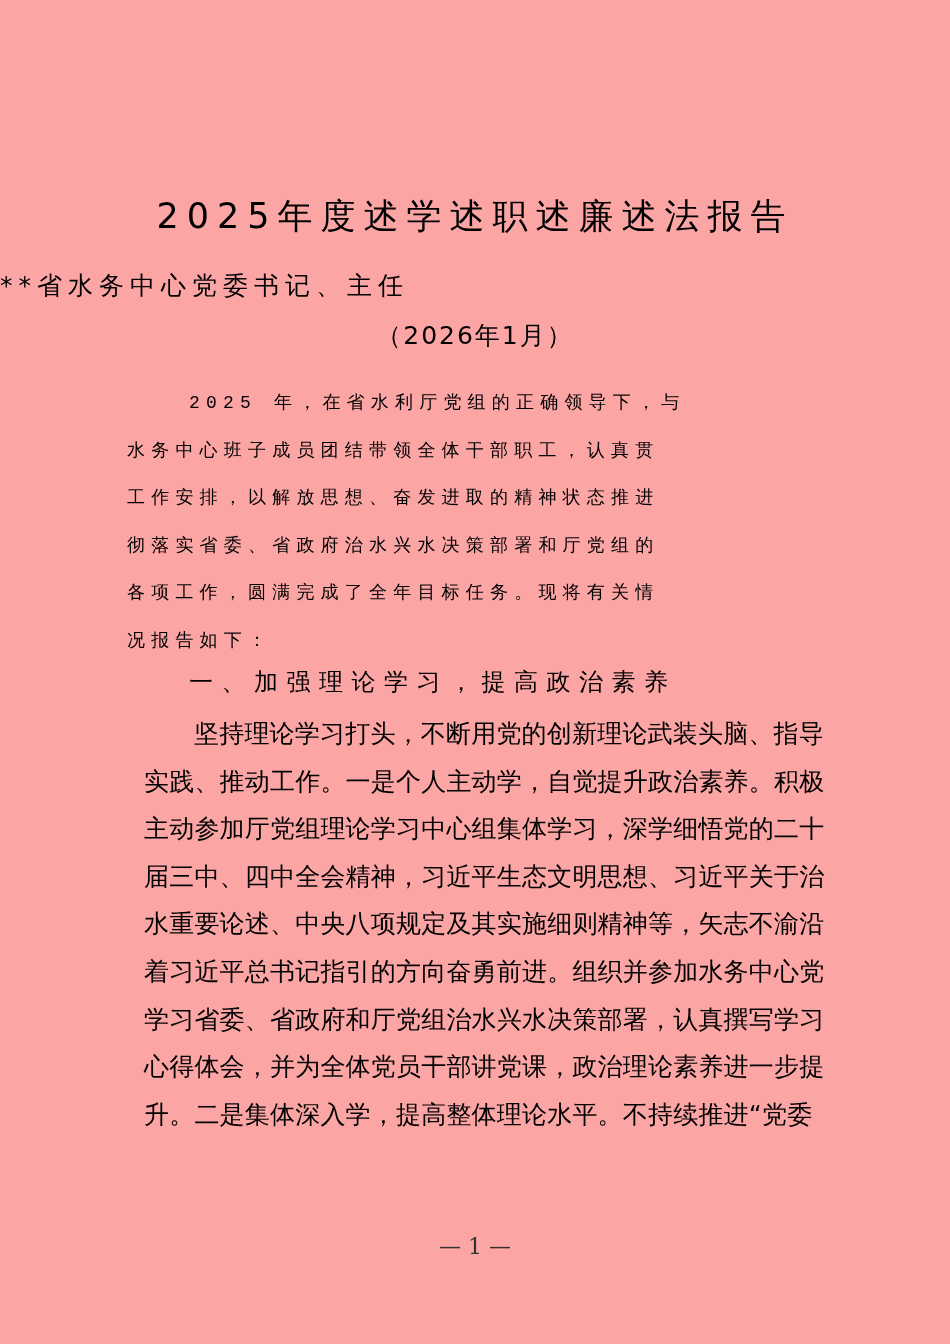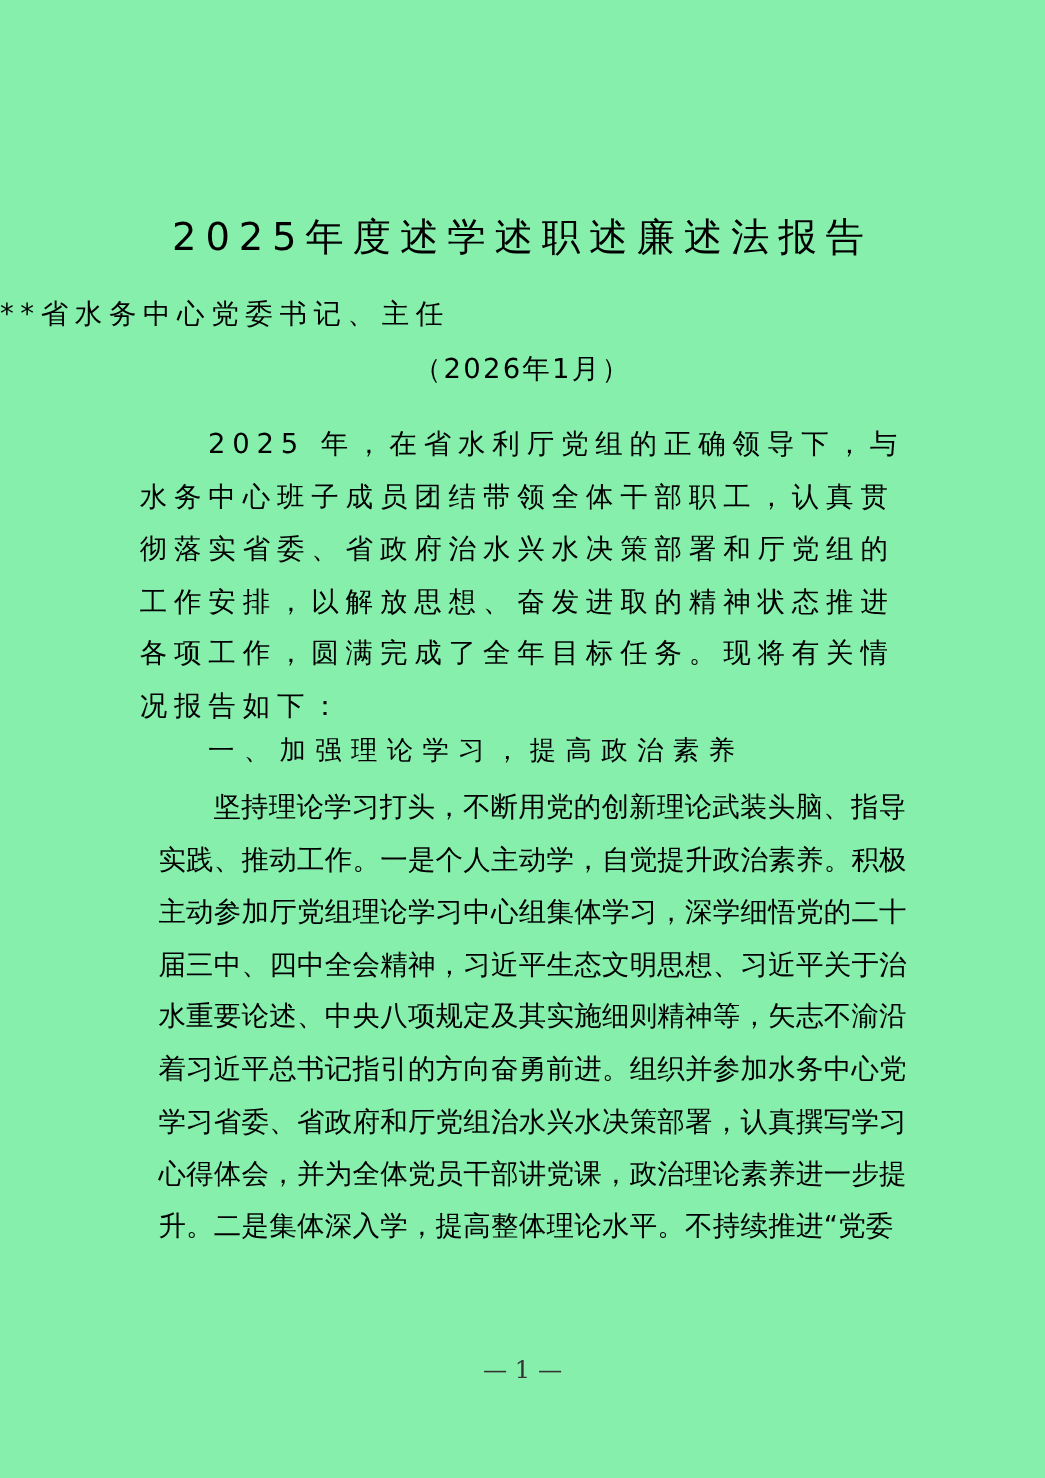--- a/index.html
+++ b/index.html
@@ -12,21 +12,21 @@
       height: 1344px;
       position: relative;
       overflow: hidden;
       color: #000000;
       font-family: "DejaVu Sans", sans-serif;
     }
     .page {
       position: absolute;
       left: 0; top: 0;
       width: 950px; height: 1344px;
-      background: #86efac;
+      background: #fca5a5;
     }
     .title {
       position: absolute;
       left: 0; width: 950px;
       top: 193px;
       text-align: center;
       font-size: 35px;
       line-height: 46px;
       letter-spacing: 8px;
       white-space: nowrap;
@@ -48,23 +48,24 @@
       text-align: center;
       font-size: 25px;
       line-height: 36px;
       letter-spacing: 2px;
       white-space: nowrap;
     }
     .para-spaced {
       position: absolute;
       left: 127px;
       width: 720px;
-      font-size: 25px;
+      font-size: 18px;
       letter-spacing: 6.2px;
       white-space: nowrap;
+      font-family: Liberation Mono, monospace;
     }
     .para-spaced .line {
       height: 47.5px;
       line-height: 47.5px;
     }
     .p1 { top: 380px; }
     .indent { padding-left: 62px; }
     .heading1 {
       position: absolute;
       left: 189px;
@@ -107,22 +108,22 @@
 
   <div class="title">2025年度述学述职述廉述法报告</div>
 
   <div class="subtitle">**省水务中心党委书记、主任</div>
 
   <div class="date">（2026年1月）</div>
 
   <div class="para-spaced p1">
     <div class="line indent">2025 年，在省水利厅党组的正确领导下，与</div>
     <div class="line">水务中心班子成员团结带领全体干部职工，认真贯</div>
+    <div class="line">工作安排，以解放思想、奋发进取的精神状态推进</div>
     <div class="line">彻落实省委、省政府治水兴水决策部署和厅党组的</div>
-    <div class="line">工作安排，以解放思想、奋发进取的精神状态推进</div>
     <div class="line">各项工作，圆满完成了全年目标任务。现将有关情</div>
     <div class="line">况报告如下：</div>
   </div>
 
   <div class="heading1">一、加强理论学习，提高政治素养</div>
 
   <div class="para-dense">
     <div class="line indent">坚持理论学习打头，不断用党的创新理论武装头脑、指导</div>
     <div class="line">实践、推动工作。一是个人主动学，自觉提升政治素养。积极</div>
     <div class="line">主动参加厅党组理论学习中心组集体学习，深学细悟党的二十</div>

